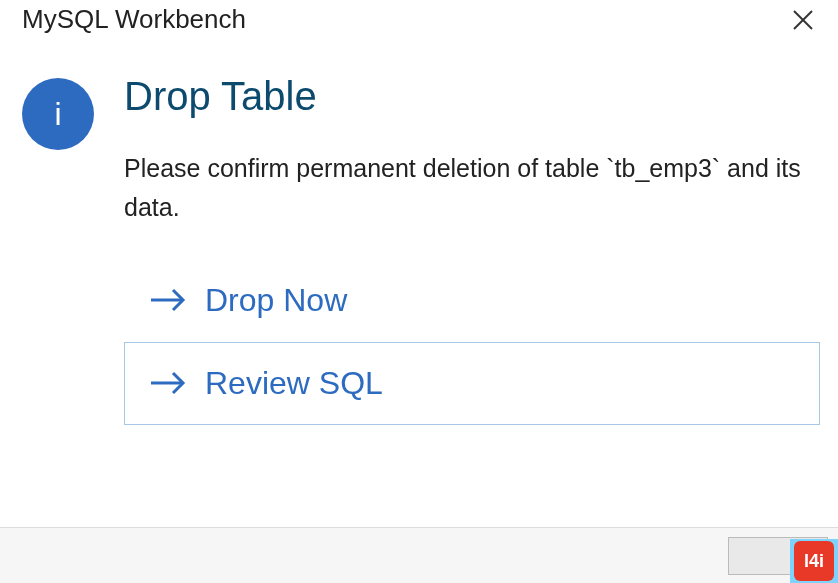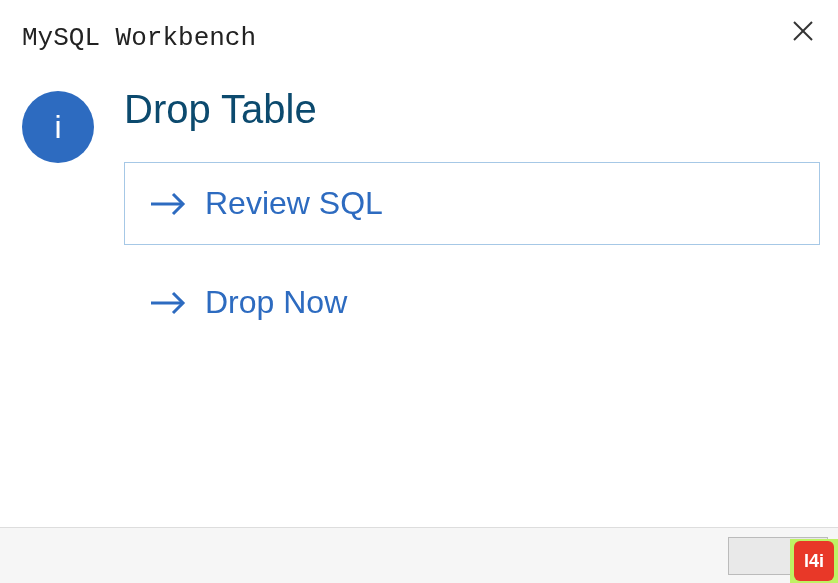--- a/index.html
+++ b/index.html
@@ -11,23 +11,22 @@
       font-family: "Segoe UI", Tahoma, sans-serif;
       background: #ffffff;
       width: 838px;
       height: 583px;
       position: relative;
       overflow: hidden;
     }
     .titlebar {
       display: flex;
       justify-content: space-between;
-      align-items: flex-end;
-      padding: 16px 14px 8px 22px;
-      font-family: Liberation Mono, monospace;
+      align-items: flex-start;
+      padding: 4px 14px 8px 22px;
     }
     .titlebar-title {
       font-size: 26px;
       color: #222;
       font-weight: 400;
     }
     .close-btn {
       font-size: 28px;
       color: #333;
       cursor: pointer;
@@ -119,21 +118,21 @@
     .watermark {
       position: absolute;
       right: 0;
       bottom: 0;
       display: flex;
       align-items: flex-start;
       gap: 4px;
       font-size: 22px;
       font-weight: 600;
       color: #333;
-      background: #bef264;
+      background: #7dd3fc;
       padding: 2px 4px;
     }
     .watermark-badge {
       background: #e83828;
       color: #fff;
       width: 40px;
       height: 40px;
       border-radius: 6px;
       display: inline-flex;
       align-items: center;
@@ -156,39 +155,40 @@
     </span>
   </div>
 </div>
 
 <div class="content">
   <div class="info-icon">
     <span>i</span>
   </div>
   <div class="main-col">
     <div class="dialog-heading">Drop Table</div>
+    <div class="dialog-message">Please confirm permanent deletion of table `tb_emp3` and its data.</div>
+
+    <div class="option-button unselected">
+      <span class="arrow-icon">
+        <svg viewBox="0 0 40 28">
+          <line x1="2" y1="14" x2="34" y2="14" stroke="#2d6bc0" stroke-width="3"></line>
+          <polyline points="24,4 34,14 24,24" fill="none" stroke="#2d6bc0" stroke-width="3"></polyline>
+        </svg>
+      </span>
+      <span>Drop Now</span>
+    </div>
 
     <div class="option-button selected">
       <span class="arrow-icon">
         <svg viewBox="0 0 40 28">
           <line x1="2" y1="14" x2="34" y2="14" stroke="#2d6bc0" stroke-width="3"></line>
           <polyline points="24,4 34,14 24,24" fill="none" stroke="#2d6bc0" stroke-width="3"></polyline>
         </svg>
       </span>
       <span>Review SQL</span>
-    </div>
-
-    <div class="option-button unselected">
-      <span class="arrow-icon">
-        <svg viewBox="0 0 40 28">
-          <line x1="2" y1="14" x2="34" y2="14" stroke="#2d6bc0" stroke-width="3"></line>
-          <polyline points="24,4 34,14 24,24" fill="none" stroke="#2d6bc0" stroke-width="3"></polyline>
-        </svg>
-      </span>
-      <span>Drop Now</span>
     </div>
   </div>
 </div>
 
 <div class="footer-bar">
   <div class="footer-btn"></div>
 </div>
 
 <div class="watermark">
   <span class="watermark-badge">l4i</span>

